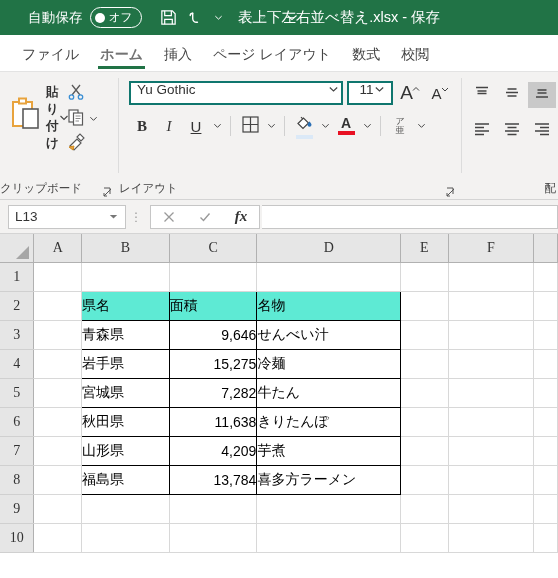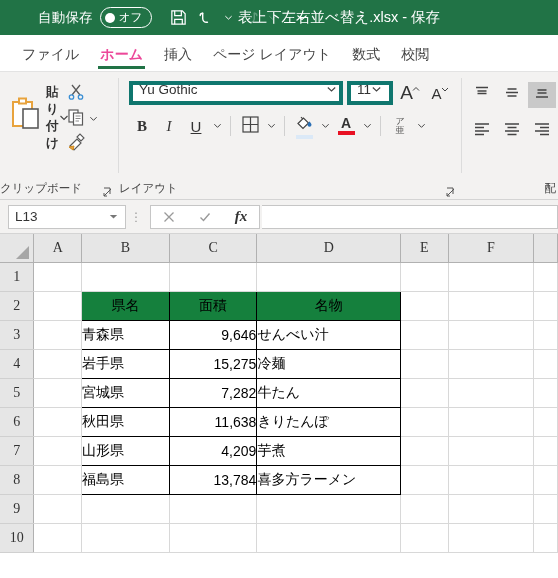--- a/index.html
+++ b/index.html
@@ -8,21 +8,21 @@
     font-family: "Liberation Sans", sans-serif;
     overflow: hidden;
     background: #fff;
   }
 
   
   .titlebar {
     height: 35px; background: #217346;
     display: flex; align-items: center;
     color: #fff; font-size: 13px;
-    padding: 0 16px;
+    padding: 0 6px;
     position: relative;
   }
   .autosave-label { margin-left: 22px; font-size: 13.5px; letter-spacing: .2px; }
   .toggle {
     margin-left: 7px;
     width: 52px; height: 21px;
     border: 1.5px solid #fff; border-radius: 11px;
     display: flex; align-items: center;
     padding: 0 4px;
   }
@@ -49,21 +49,21 @@
     height: 37px; background: #fff;
     display: flex; align-items: flex-end;
     padding-left: 12px; gap: 1px;
     border-bottom: 1px solid #e3e3e3;
   }
   .tab {
     font-size: 14px; color: #444;
     padding: 4px 10px 7px 10px;
     position: relative; white-space: nowrap;
   }
-  .tab.active { color: #ec4899; font-weight: bold; }
+  .tab.active { color: #737373; font-weight: bold; }
   .tab.active::after {
     content: ""; position: absolute;
     left: 8px; right: 8px; bottom: 2px;
     height: 3px; background: #217346;
   }
 
   
   .ribbon {
     height: 128px; background: #f3f2f1;
     display: flex;
@@ -87,27 +87,27 @@
   .paste-col { width: 60px; display:flex; flex-direction:row; align-items:center;font-weight:bold; }
   .paste-label { font-size: 12.5px; color:#333; margin-top:1px; }
   .mini-col { display:flex; flex-direction:column; gap:1px; padding-top:4px; }
   .mini-row { display:flex; align-items:center; height:24px; }
 
   
   .g-font { width: 342px; padding: 8px 0 0 6px; }
   .font-row1 { display: flex; align-items: center; gap: 4px; padding-left: 4px; }
   .combo {
     height: 24px; background: #fff;
-    border: 4px solid #0f766e;
+    border: 2px solid #0f766e;
     display: flex; align-items: center;
     font-size: 13.5px; color: #333;
     padding: 0 2px 8px 6px;
   }
   .combo.name { width: 214px; justify-content: space-between; }
-  .combo.size { width: 46px; justify-content: flex-start; }
+  .combo.size { width: 46px; justify-content: center; }
   .icon-btn {
     height: 26px; min-width: 26px;
     display: flex; align-items: center; justify-content: center;
     color: #333;
   }
   .grow-a { font-size: 19px; color:#333; }
   .shrink-a { font-size: 15px; color:#333; }
   .font-row2 { display:flex; align-items:center; padding-left: 4px; margin-top: 7px; gap:1px; }
   .b-btn { font-weight: bold; font-size: 15px; font-family: "Liberation Serif", serif; }
   .i-btn { font-style: italic; font-size: 15px; font-family: "Liberation Serif", serif; }
@@ -185,21 +185,21 @@
     text-align:center; font-size:14px; color:#333; font-weight:normal;
     font-family:"Liberation Serif", serif;
   }
   td.cell {
     border-right:1px solid #d8d8d8; border-bottom:1px solid #d8d8d8;
     font-size: 14px; color:#000;
     padding: 0 4px; height: 29px;
     white-space: nowrap; overflow: visible;
   }
   td.cell.tbl { border: 1px solid #000; }
-  td.cell.hdr { background:#15803d; text-align:center; }
+  td.cell.hdr { background:#5eead4; text-align:left; }
   td.cell.num { text-align:right; }
   td.cell.txt { text-align:left; }
   .row-h { height: 29px; }
 </style>
 </head>
 <body>
 
 <div class="titlebar">
   <span class="autosave-label">自動保存</span>
   <div class="toggle">

